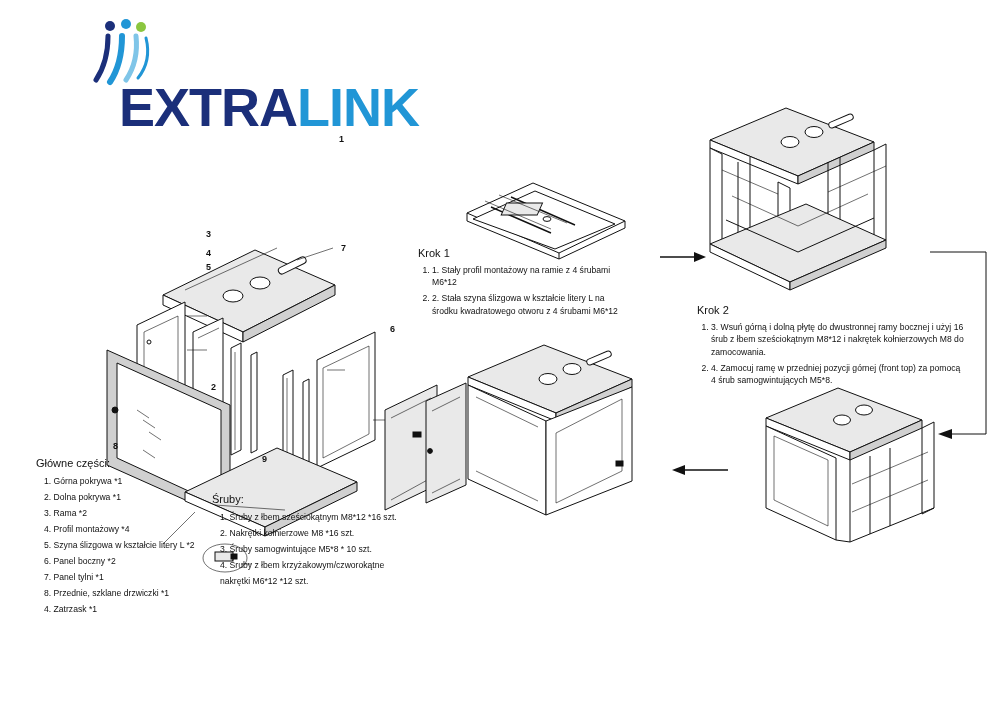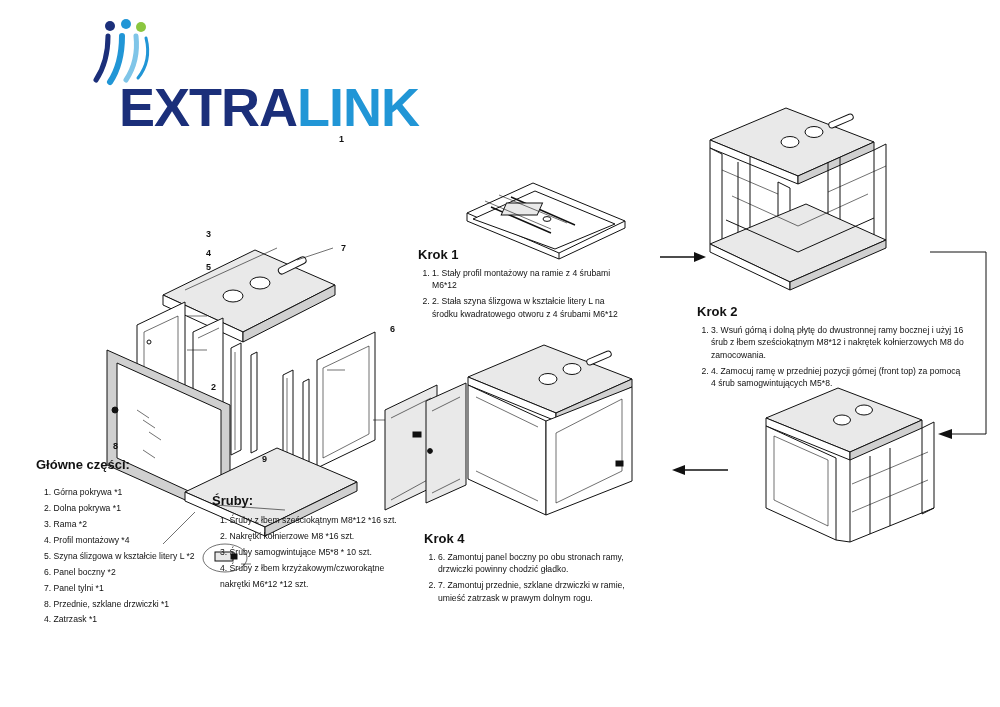--- a/index.html
+++ b/index.html
@@ -9,21 +9,21 @@
 
   
   .logo{position:absolute;left:42px;top:14px;width:360px;height:110px;}
   .logo svg{display:block;}
   .logo-text{position:absolute;left:44px;top:62px;font-size:54px;font-weight:700;letter-spacing:-1px;margin-left:33px;}
   .logo-extra{color:#1b2f7a;}
   .logo-link{color:#2196d6;}
 
   
   .txt{position:absolute;font-size:8.6px;line-height:1.45;}
-  .head{font-weight:700;font-size:13px;}
+  .head{font-weight:400;font-size:11px;}
   ol{margin:2px 0 0 0;padding-left:14px;}
   ol li{margin-bottom:3.5px;}
   ul{list-style:none;margin:0;padding:0;}
   ul li{margin-bottom:3.5px;}
 
   .numlabel{position:absolute;font-size:9px;font-weight:700;}
 
   
   svg{overflow:visible;}
   .ln{stroke:#111;stroke-width:1;fill:none;}
@@ -135,21 +135,21 @@
   <div class="numlabel" style="left:206px;top:229px;">3</div>
   <div class="numlabel" style="left:206px;top:248px;">4</div>
   <div class="numlabel" style="left:206px;top:262px;">5</div>
   <div class="numlabel" style="left:390px;top:324px;">6</div>
   <div class="numlabel" style="left:341px;top:243px;">7</div>
   <div class="numlabel" style="left:113px;top:441px;">8</div>
   <div class="numlabel" style="left:262px;top:454px;">9</div>
 
   <div class="txt" style="left:36px;top:456px;width:180px;">
     <div class="head">Główne części:</div>
-    <ul style="margin-top:11px;padding-left:8px;">
+    <ul style="margin-top:3px;padding-left:8px;">
       <li>1. Górna pokrywa *1</li>
       <li>2. Dolna pokrywa *1</li>
       <li>3. Rama *2</li>
       <li>4. Profil montażowy *4</li>
       <li>5. Szyna ślizgowa w kształcie litery L *2</li>
       <li>6. Panel boczny *2</li>
       <li>7. Panel tylni *1</li>
       <li>8. Przednie, szklane drzwiczki *1</li>
       <li>4. Zatrzask *1</li>
     </ul>
@@ -263,21 +263,14 @@
     <polygon class="fillw" points="126,86 212,52 212,146 126,180"></polygon>
     <path class="thin" d="M136,98 L202,64 M136,168 L202,136 M136,98 L136,168 M202,64 L202,136"></path>
 
     <rect x="196" y="126" width="7" height="5" class="fillk"></rect>
 
     <polygon class="fillg" points="6,66 46,48 46,150 6,168"></polygon>
     <path class="thin" d="M12,76 L40,62 M12,158 L40,144"></path>
     <circle cx="10" cy="116" r="2.4" class="fillk"></circle>
   </svg>
 
-  <div class="txt" style="left:424px;top:530px;width:230px;">
-    <div class="head">Krok 4</div>
-    <ol>
-      <li>6. Zamontuj panel boczny po obu stronach ramy, drzwiczki powinny chodzić gładko.</li>
-      <li>7. Zamontuj przednie, szklane drzwiczki w ramie, umieść zatrzask w prawym dolnym rogu.</li>
-    </ol>
-  </div>
 
 </div>
 
 </body></html>

